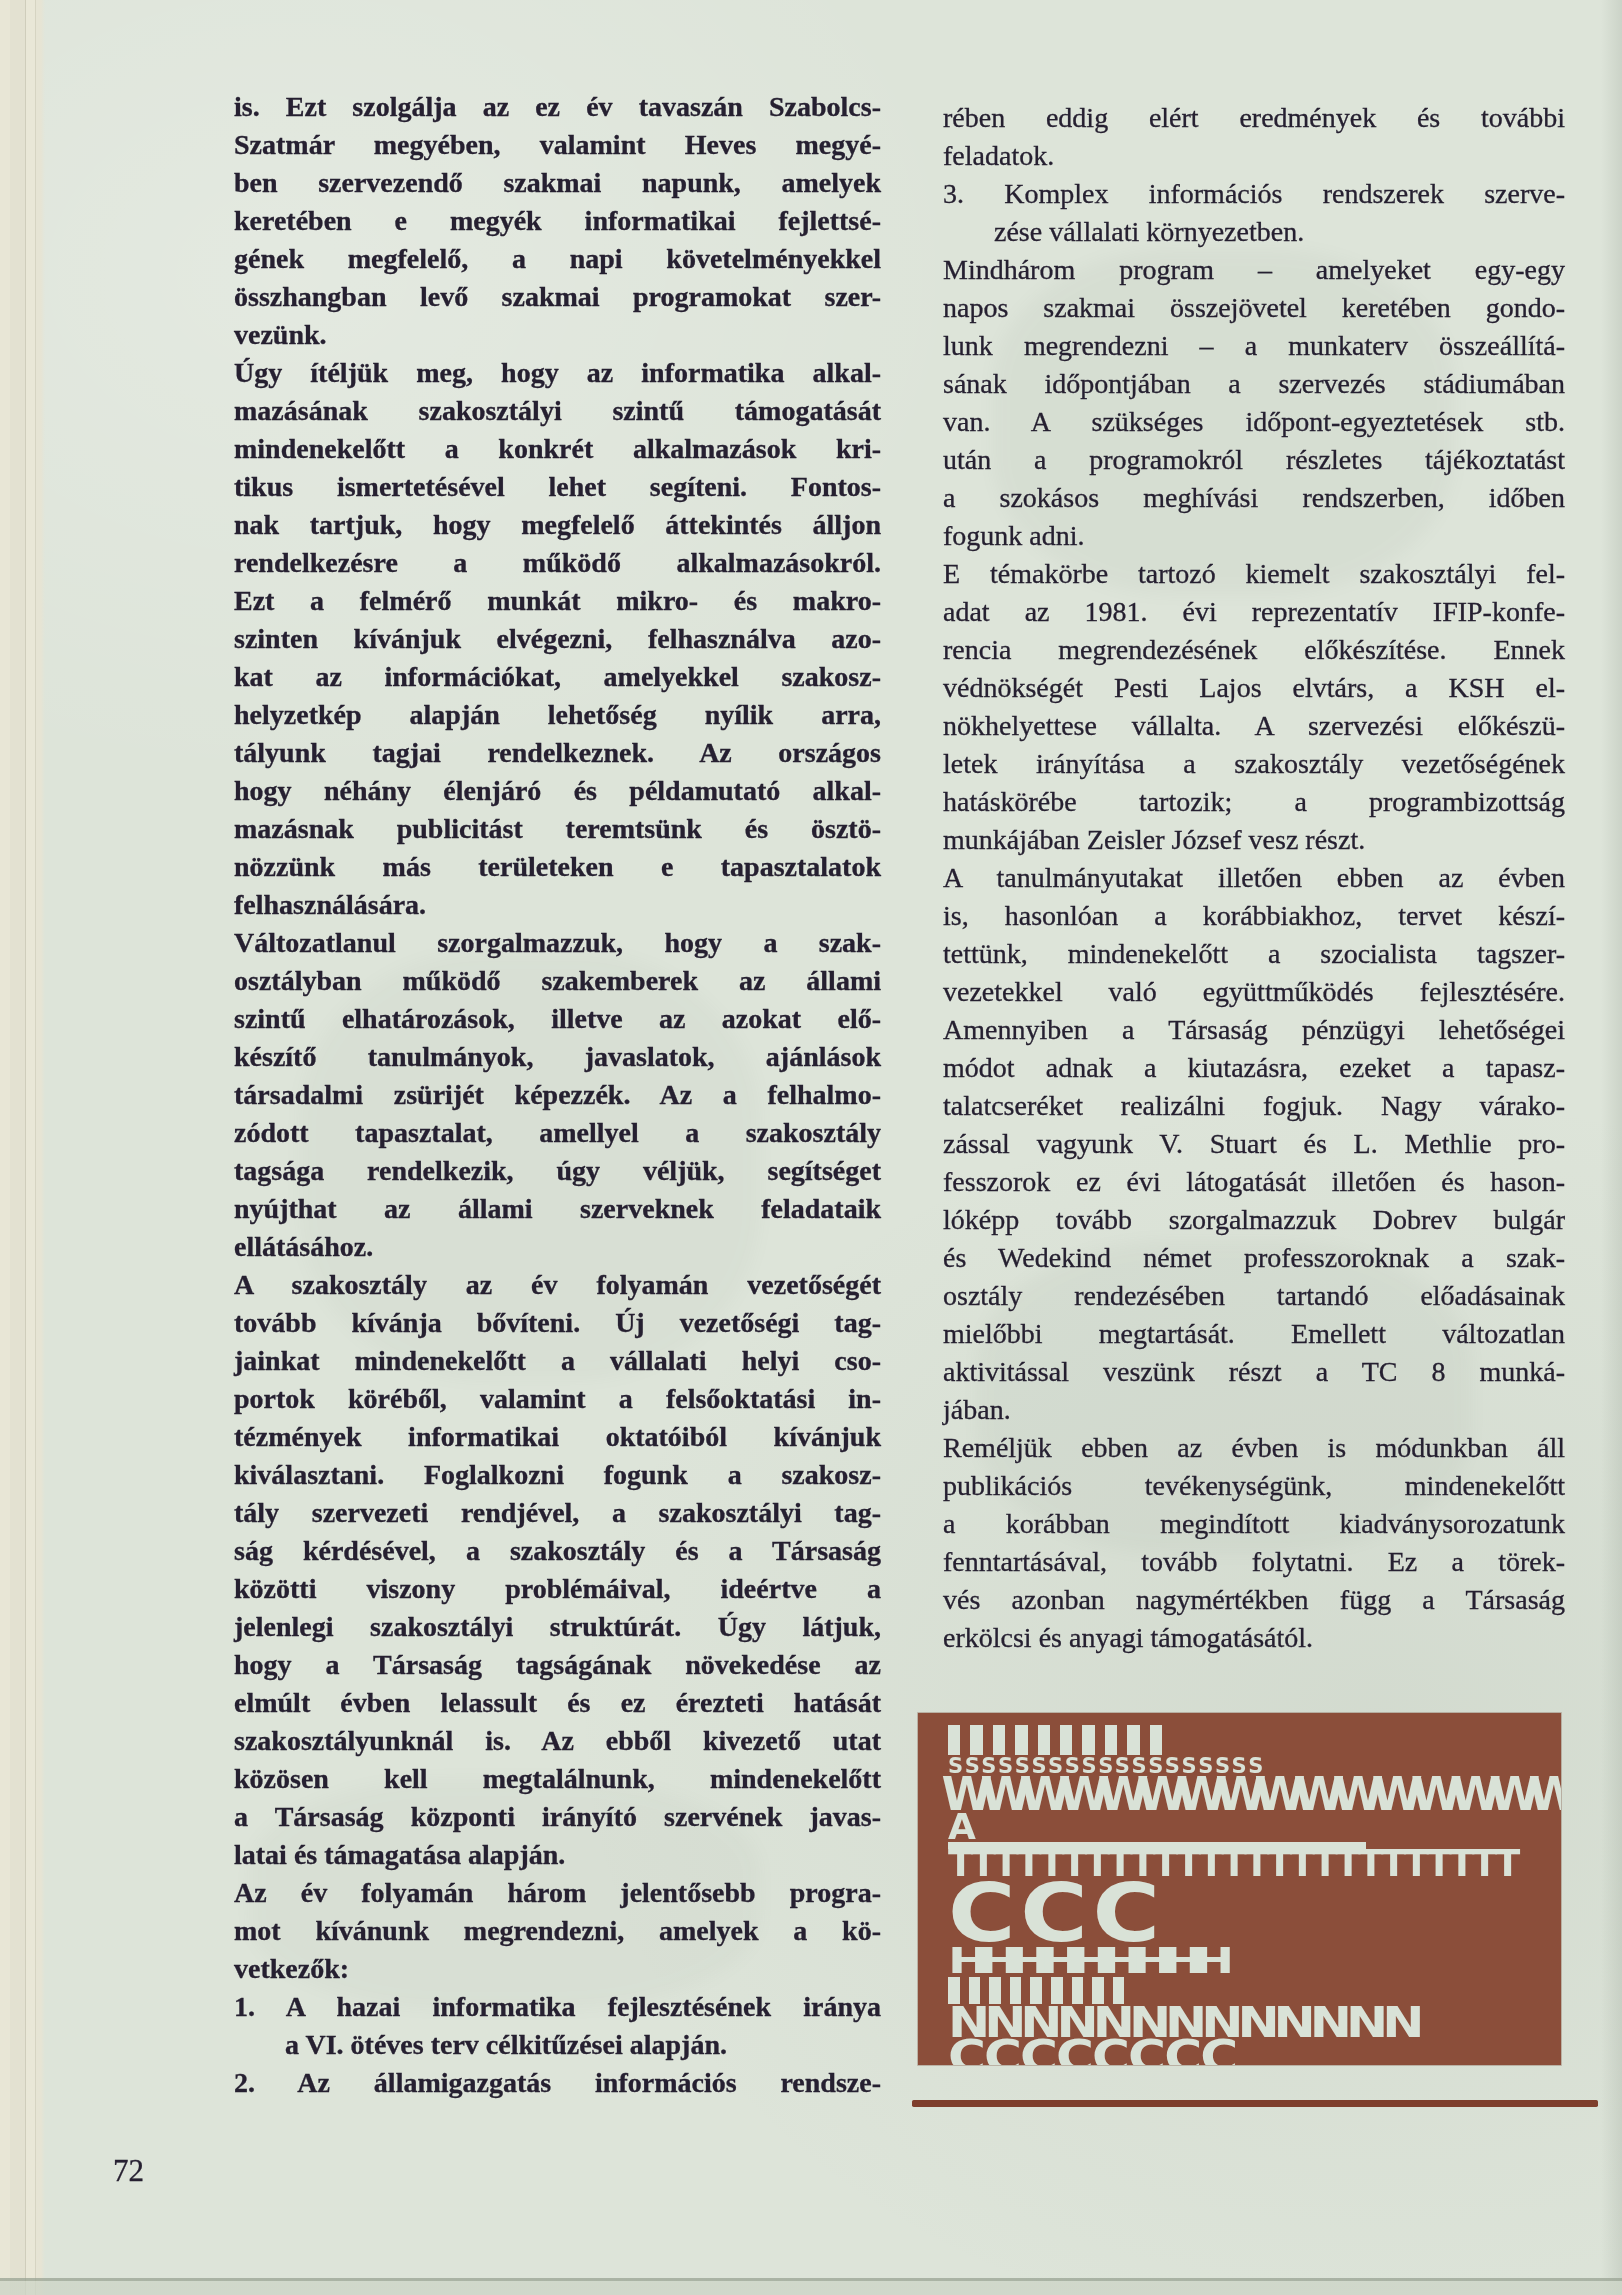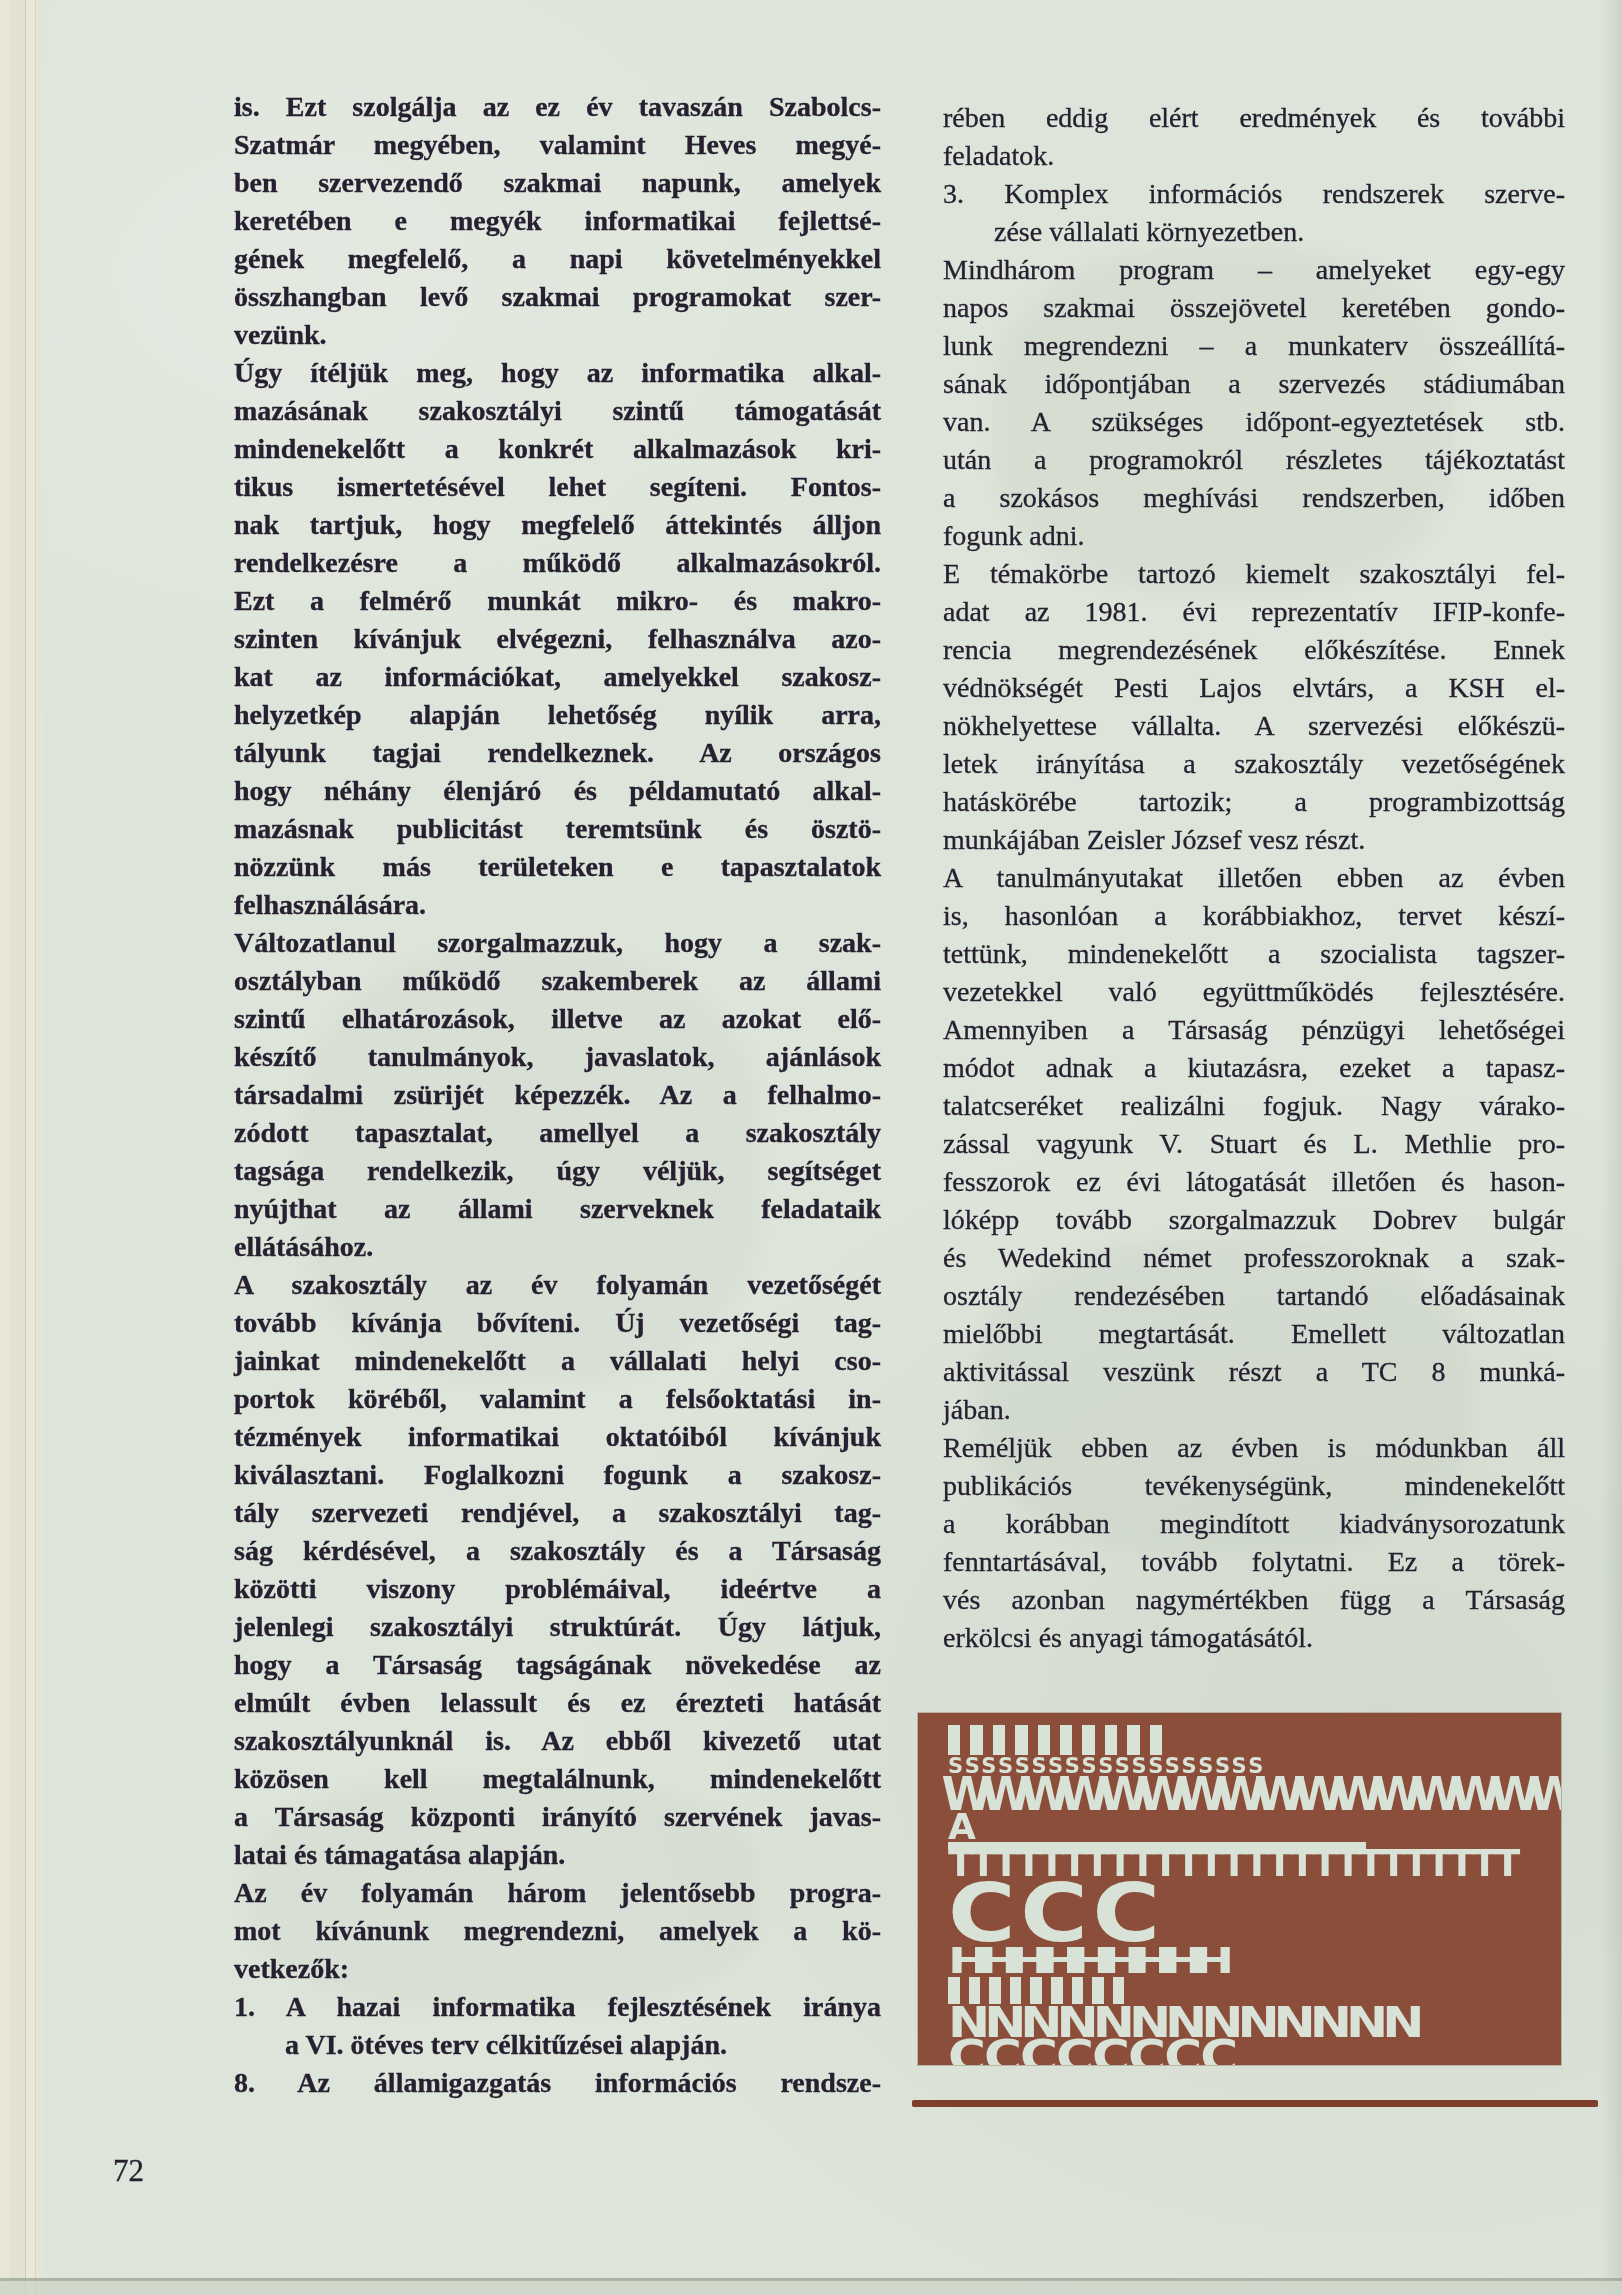--- a/index.html
+++ b/index.html
@@ -136,21 +136,21 @@
       <div class="line">elmúlt évben lelassult és ez érezteti hatását</div>
       <div class="line">szakosztályunknál is. Az ebből kivezető utat</div>
       <div class="line">közösen kell megtalálnunk, mindenekelőtt</div>
       <div class="line">a Társaság központi irányító szervének javas-</div>
       <div class="line end">latai és támagatása alapján.</div>
       <div class="line">Az év folyamán három jelentősebb progra-</div>
       <div class="line">mot kívánunk megrendezni, amelyek a kö-</div>
       <div class="line end">vetkezők:</div>
       <div class="line">1. A hazai informatika fejlesztésének iránya</div>
       <div class="line end indent">a VI. ötéves terv célkitűzései alapján.</div>
-      <div class="line">8. Az államigazgatás információs rendsze-</div>
+      <div class="line">2. Az államigazgatás információs rendsze-</div>
     </div>
   <div class="col col-right" id="col-right">
       <div class="line">rében eddig elért eredmények és további</div>
       <div class="line end">feladatok.</div>
       <div class="line">3. Komplex információs rendszerek szerve-</div>
       <div class="line end indent">zése vállalati környezetben.</div>
       <div class="line">Mindhárom program – amelyeket egy-egy</div>
       <div class="line">napos szakmai összejövetel keretében gondo-</div>
       <div class="line">lunk megrendezni – a munkaterv összeállítá-</div>
       <div class="line">sának időpontjában a szervezés stádiumában</div>

